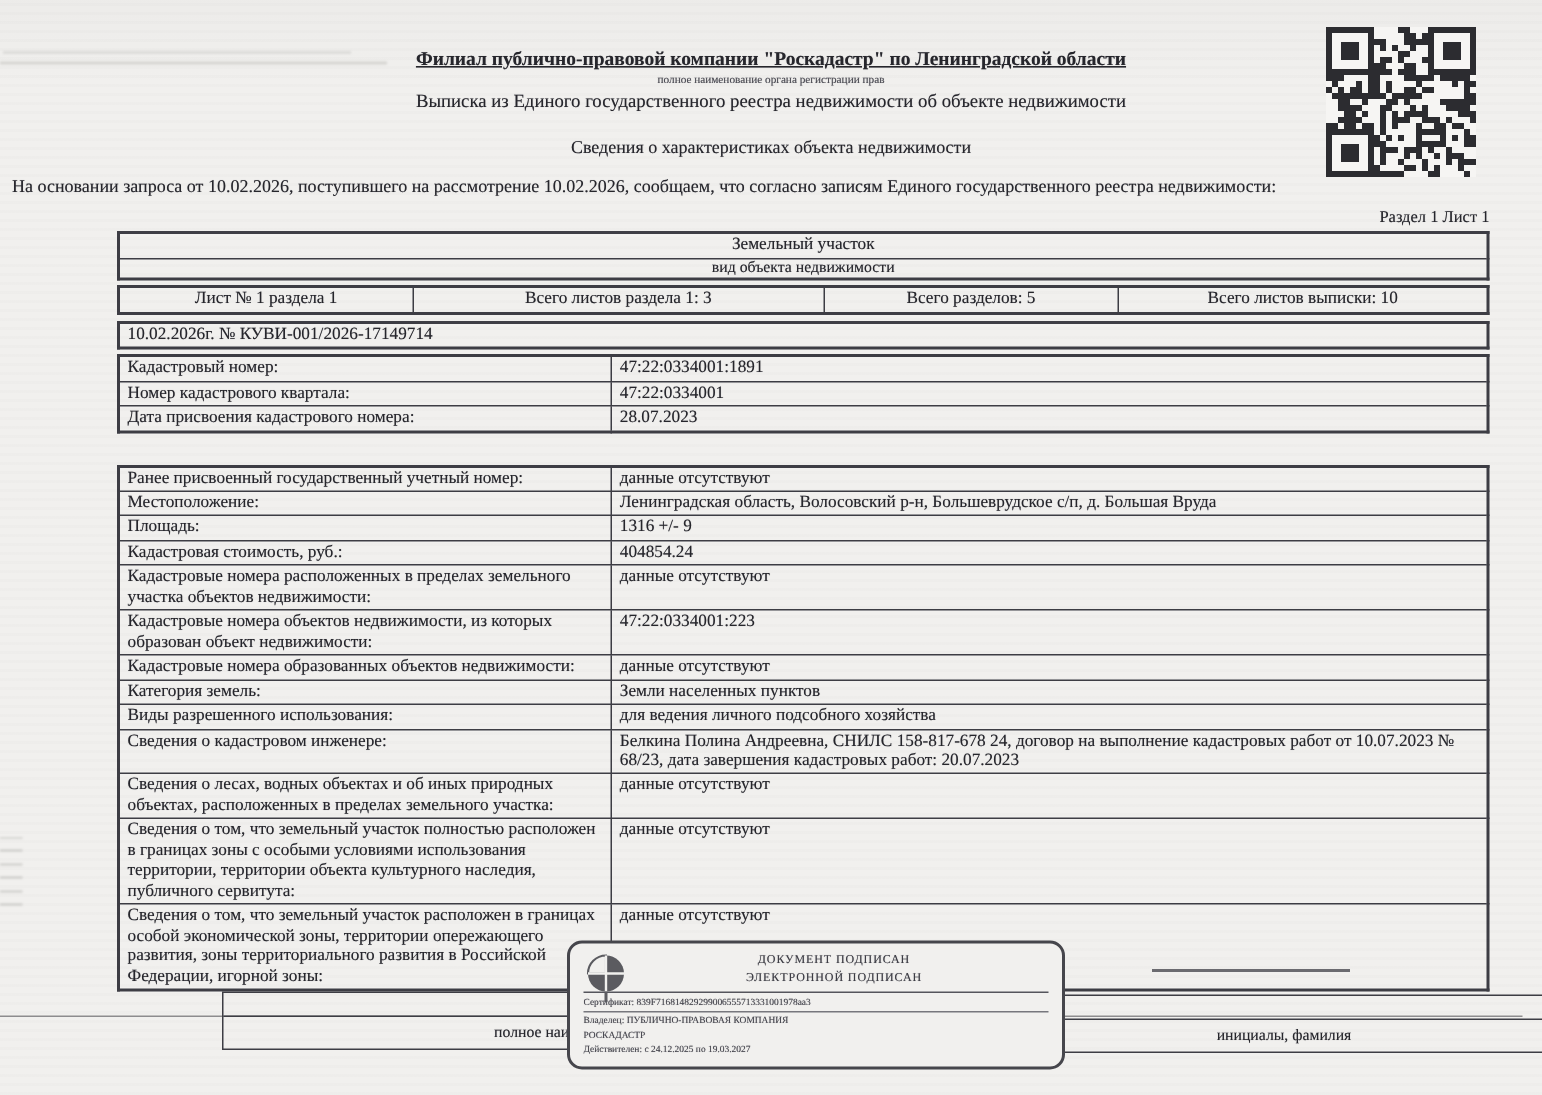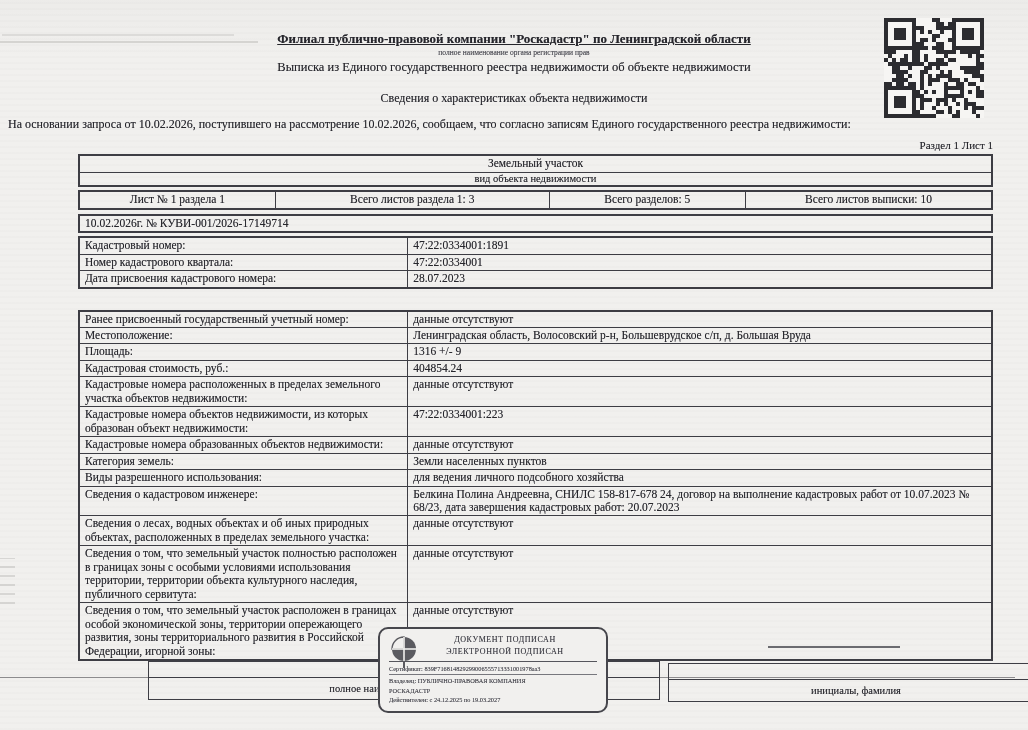--- a/index.html
+++ b/index.html
@@ -32,21 +32,21 @@
   .t-main{margin-top:21px;}
   .lblcol{width:36%;}
   
   .footer-line{position:absolute;top:677px;left:0;width:1015px;border-top:1px solid rgba(58,58,64,.55);}
   .sig-box{position:absolute;border:1px solid #3d3d44;box-sizing:border-box;background:transparent;}
   .sig-box .space{height:15px;border-bottom:1px solid #3d3d44;}
   .sig-box .lbl{height:20px;display:flex;align-items:center;justify-content:center;font-size:10.5px;}
   .box-left{left:148px;top:661px;width:512px;height:39px;}
   .box-right{left:668px;top:663px;width:376px;height:39px;}
   
-  .stamp{position:absolute;left:378px;top:627px;width:230px;height:86px;z-index:3;
+  .stamp{position:absolute;left:378px;top:627px;width:332px;height:86px;z-index:3;
          background:#f1f0ee;border:2px solid #46464c;border-radius:10px;
          box-sizing:border-box;padding:5px 9px 3px;font-family:Liberation Serif, serif;}
   .stamp-logo{position:absolute;left:9px;top:6px;width:30px;height:34px;}
   .stamp-head{text-align:center;padding-left:24px;font-size:8px;letter-spacing:.6px;
               color:#3c3c44;line-height:1.55;}
   .stamp-divider{border-top:1px solid #55555c;margin:2px 0 2px;}
   .stamp-small{font-size:6.3px;color:#45454d;line-height:1.5;white-space:nowrap;overflow:hidden;}
   .stamp-small.cert{border-bottom:1px solid #77777d;padding-bottom:1px;margin-bottom:1px;}
   
   .qr{position:absolute;left:884px;top:18px;width:100px;height:100px;background:#f6f5f3;}

